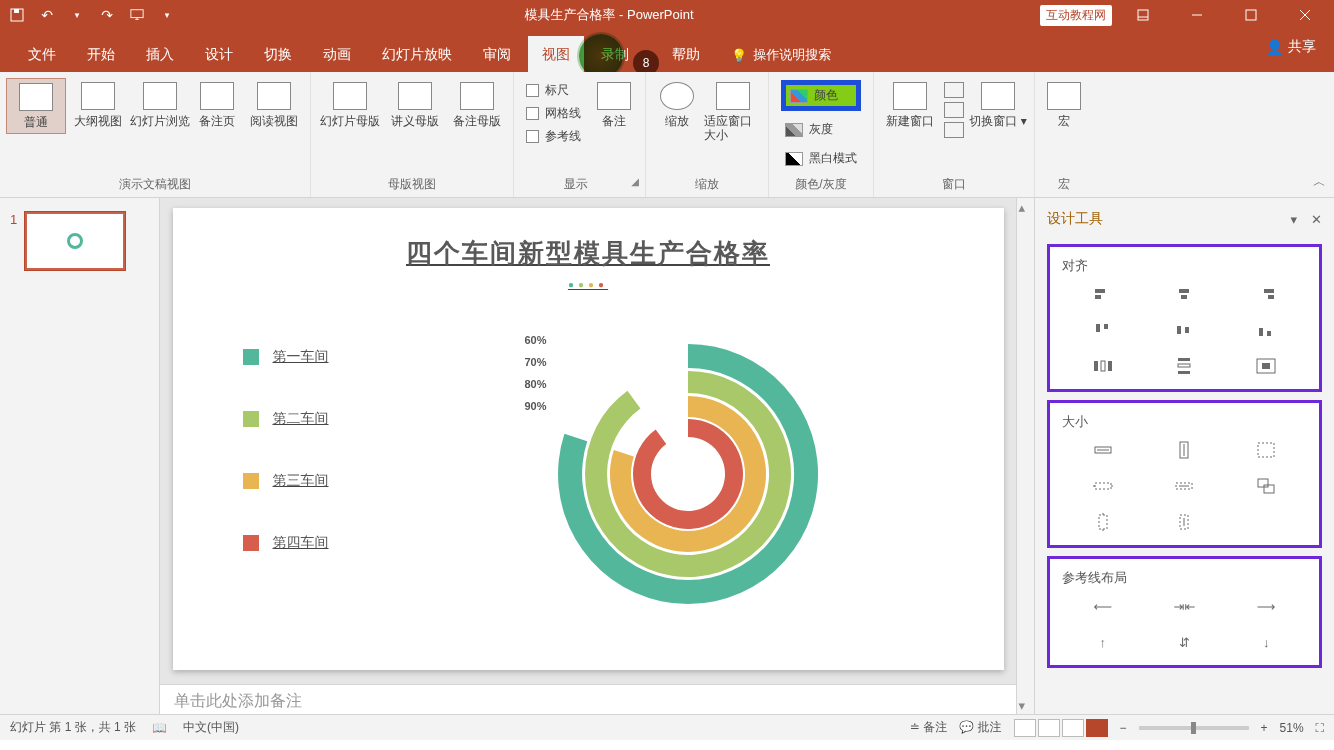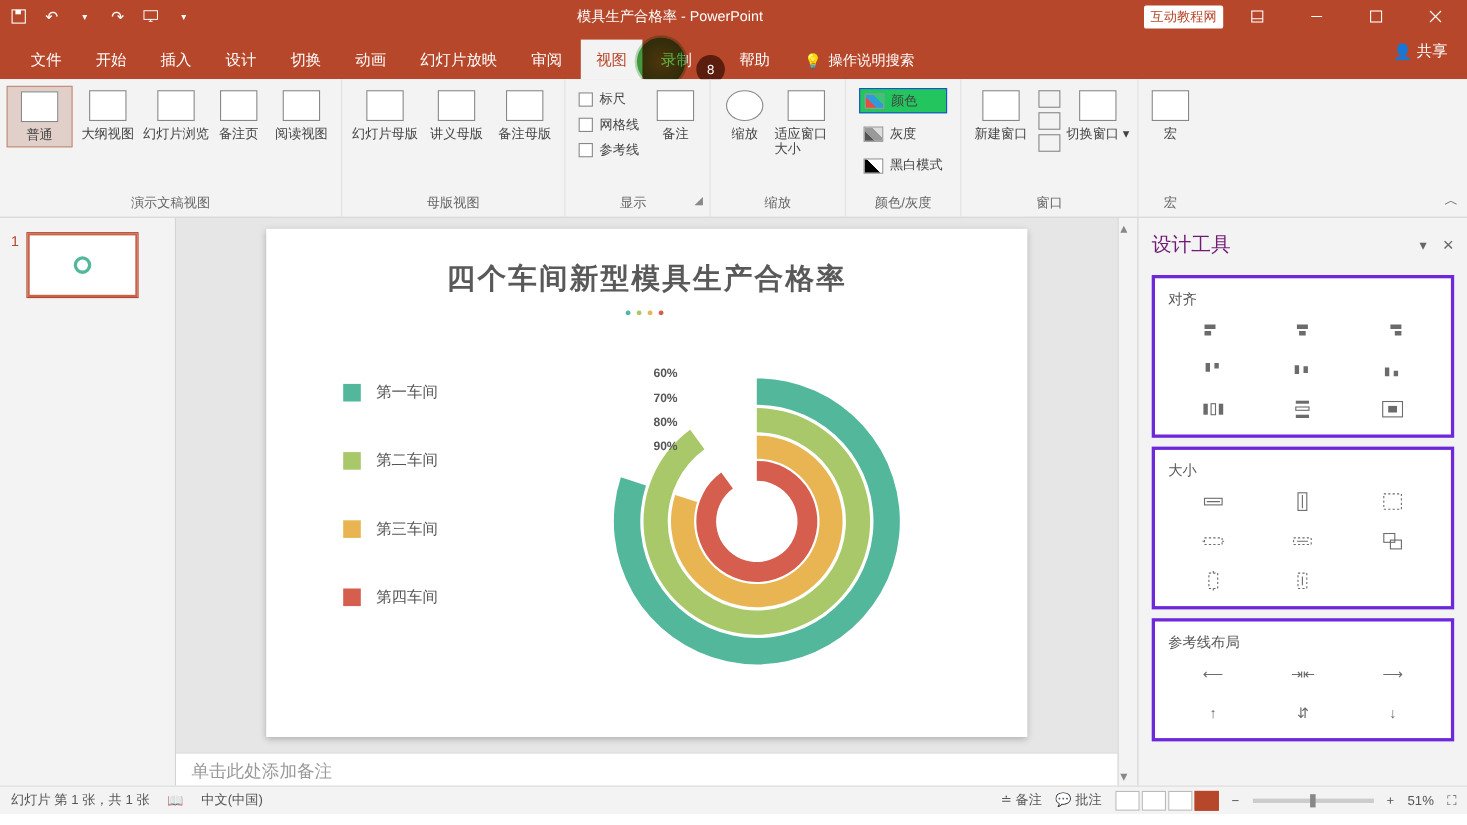--- a/index.html
+++ b/index.html
@@ -32,34 +32,34 @@
 .color-sw{width:18px;height:14px;border:1px solid #999;}
 .ribbon-collapse{position:absolute;right:8px;bottom:6px;color:#666;}
 .workspace{display:flex;height:516px;background:#E6E6E6;}
 .thumbs{width:160px;background:#F3F3F3;border-right:1px solid #D4D4D4;padding:14px 10px;}
 .thumb-item{display:flex;gap:8px;align-items:flex-start;}
 .thumb-num{color:#B7472A;font-size:13px;}
 .thumb{width:100px;height:58px;background:#fff;border:2px solid #C8634B;box-shadow:0 0 0 1px #B7472A;display:flex;align-items:center;justify-content:center;}
 .thumb-inner{width:16px;height:16px;border-radius:50%;border:3px solid #52B79B;}
 .canvas-area{flex:1;display:flex;flex-direction:column;}
 .slide-wrap{flex:1;display:flex;justify-content:center;align-items:flex-start;padding:10px;overflow:hidden;position:relative;}
-.slide{width:692px;height:462px;background:#fff;box-shadow:0 2px 6px rgba(0,0,0,.25);padding:28px 40px;position:relative;}
+.slide{width:831px;height:462px;background:#fff;box-shadow:0 2px 6px rgba(0,0,0,.25);padding:28px 40px;position:relative;text-decoration:underline;}
 .slide-title{text-align:center;font-size:26px;font-weight:600;color:#595959;letter-spacing:2px;}
 .dots{text-align:center;margin-top:8px;font-size:10px;letter-spacing:4px;}
 .dots span:nth-child(1){color:#52B79B;}.dots span:nth-child(2){color:#A9C869;}.dots span:nth-child(3){color:#E9B552;}.dots span:nth-child(4){color:#D55E4F;}
 .chart-area{display:flex;margin-top:24px;}
 .legend{display:flex;flex-direction:column;gap:44px;padding-top:34px;padding-left:30px;width:200px;}
 .legend-item{display:flex;align-items:center;gap:14px;font-size:14px;color:#555;}
 .legend-sw{width:16px;height:16px;}
 .chart-svg{flex:1;display:flex;justify-content:center;position:relative;}
 .data-label{position:absolute;font-size:11px;font-weight:600;color:#555;}
 .notes{height:30px;background:#fff;border-top:1px solid #D4D4D4;padding:6px 14px;color:#999;font-size:16px;}
 .design-pane{width:300px;background:#F3F3F3;border-left:1px solid #D4D4D4;display:flex;flex-direction:column;}
 .pane-head{display:flex;align-items:center;justify-content:space-between;padding:12px 12px 8px;}
-.pane-head .t{color:#701a75;font-size:18px;}
+.pane-head .t{color:#a16207;font-size:14px;}
 .pane-head .ctl{display:flex;gap:14px;color:#666;}
 .pane-body{flex:1;overflow-y:auto;padding:0 4px 8px 4px;}
 .pane-section{background:#fff;margin:8px;border:3px solid #6d28d9;padding:10px 12px 14px;}
 .pane-sec-t{font-size:13px;color:#555;margin-bottom:10px;}
 .icon-grid{display:grid;grid-template-columns:repeat(3,1fr);gap:18px 0;justify-items:center;}
 .tool-ic{width:22px;height:18px;display:flex;align-items:center;justify-content:center;color:#6b6b6b;}
 .status{height:26px;background:#F3F3F3;border-top:1px solid #D4D4D4;display:flex;align-items:center;font-size:12px;color:#555;padding:0 10px;gap:16px;}
 .status .right{margin-left:auto;display:flex;align-items:center;gap:12px;}
 .view-btns{display:flex;gap:2px;}
 .view-btn{width:22px;height:18px;border:1px solid #bbb;background:#fff;}
@@ -220,21 +220,21 @@
       <div class="big-btn" style="width:58px">
           <div class="icn"></div>
           <div class="lbl">适应窗口大小</div>
         </div>
     </div>
     <div class="label">缩放</div>
   </div>
   <div class="ribbon-group">
     <div class="body">
         <div class="small-stack" style="gap:8px;padding-top:2px">
-      <div class="color-row" style="background:#22c55e;border:1px solid #1d4ed8">
+      <div class="color-row" style="background:#84cc16;border:5px solid #1d4ed8">
             <span class="color-sw" style="background:linear-gradient(45deg,#e74c3c 33%,#3498db 33% 66%,#2ecc71 66%)"></span>
             <span>颜色</span>
           </div>
       <div class="color-row">
             <span class="color-sw" style="background:linear-gradient(45deg,#555 33%,#999 33% 66%,#ddd 66%)"></span>
             <span>灰度</span>
           </div>
       <div class="color-row">
             <span class="color-sw" style="background:linear-gradient(45deg,#000 50%,#fff 50%)"></span>
             <span>黑白模式</span>

